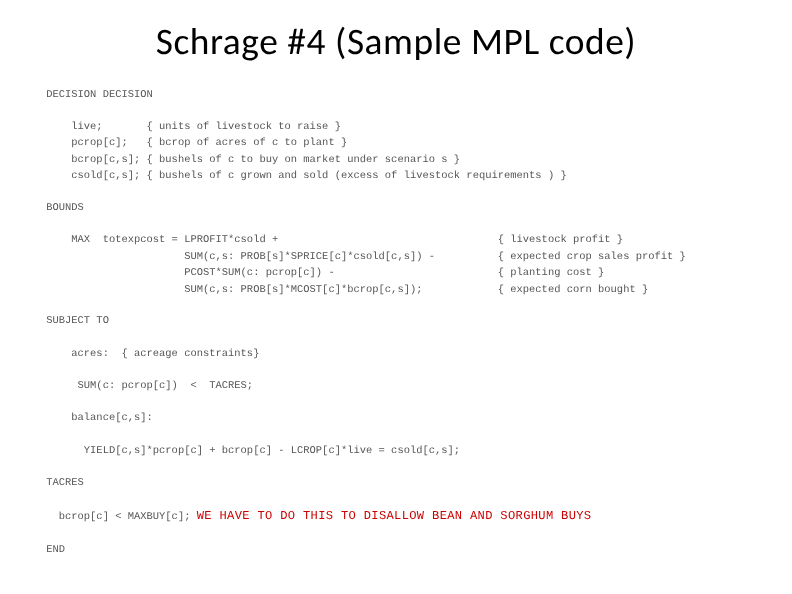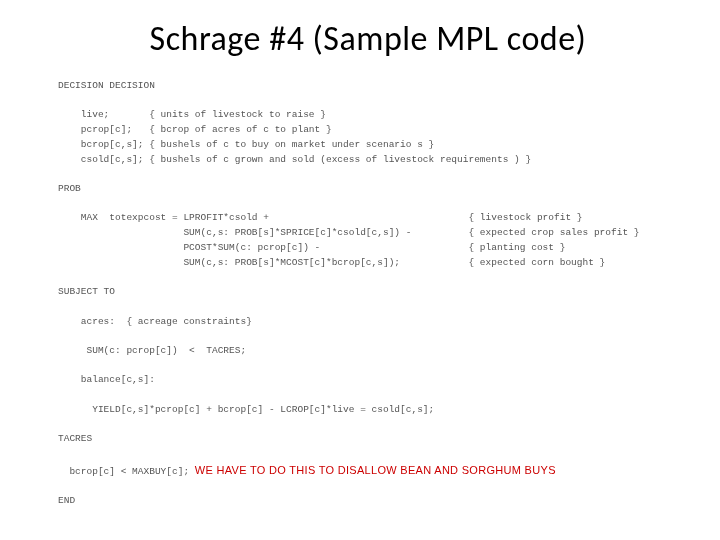--- a/index.html
+++ b/index.html
@@ -9,60 +9,59 @@
     height: 540px;
     background: #ffffff;
     font-family: Calibri, Arial, sans-serif;
     overflow: hidden;
   }
   .slide {
     width: 720px;
     height: 456px;
     position: relative;
     box-sizing: border-box;
-    padding-left: 16px;
   }
   .title {
     font-size: 34px;
     color: #000;
     text-align: center;
     padding-top: 18px;
     font-weight: 400;
     letter-spacing: 0.5px;
   }
   .code-block {
     font-family: "Courier New", monospace;
     font-size: 9.5px;
     line-height: 1.55;
     color: #555;
     white-space: pre;
     margin: 20px 0 0 42px;
   }
   .annot {
     color: #cc0000;
-    font-family: Liberation Sans, sans-serif;
+    font-family: Liberation Mono, monospace;
     font-size: 11px;
     font-weight: 400;
     letter-spacing: 0.3px;
   }
 </style>
 </head>
 <body>
 
 <div class="slide">
   <div class="title">Schrage #4 (Sample MPL code)</div>
 
   <div class="code-block"><span>DECISION DECISION</span>
 <span></span>
 <span>    live;       { units of livestock to raise }</span>
 <span>    pcrop[c];   { bcrop of acres of c to plant }</span>
 <span>    bcrop[c,s]; { bushels of c to buy on market under scenario s }</span>
 <span>    csold[c,s]; { bushels of c grown and sold (excess of livestock requirements ) }</span>
 <span></span>
-<span>PROB</span>
+<span>BOUNDS</span>
 <span></span>
 <span>    MAX  totexpcost = LPROFIT*csold +                                   { livestock profit }</span>
 <span>                      SUM(c,s: PROB[s]*SPRICE[c]*csold[c,s]) -          { expected crop sales profit }</span>
 <span>                      PCOST*SUM(c: pcrop[c]) -                          { planting cost }</span>
 <span>                      SUM(c,s: PROB[s]*MCOST[c]*bcrop[c,s]);            { expected corn bought }</span>
 <span></span>
 <span>SUBJECT TO</span>
 <span></span>
 <span>    acres:  { acreage constraints}</span>
 <span></span>

